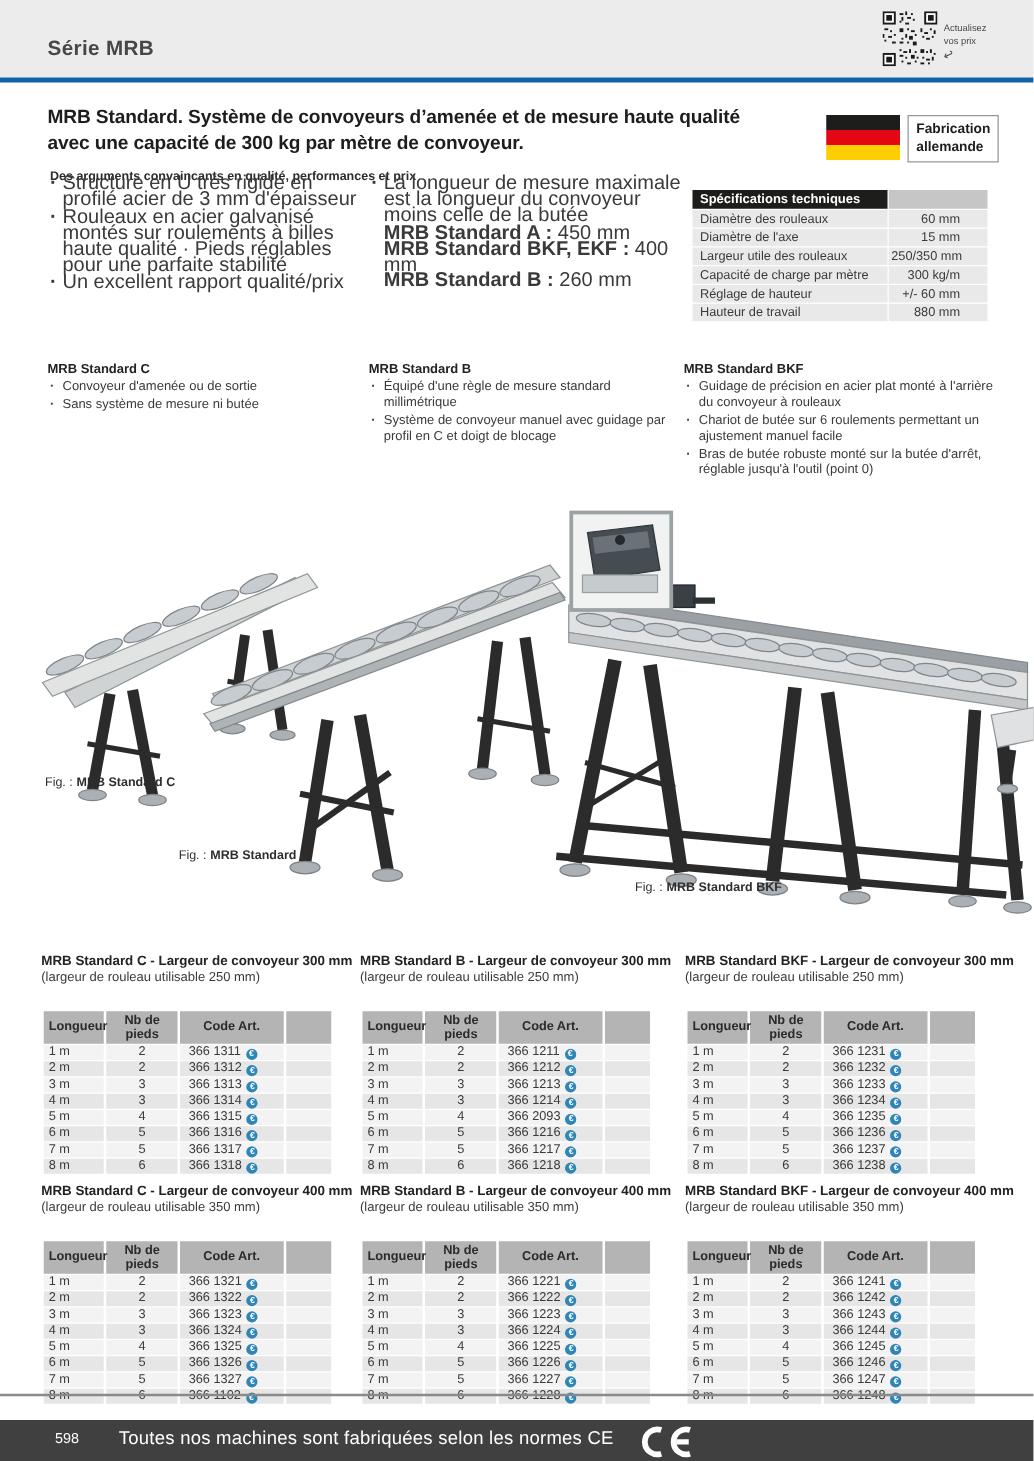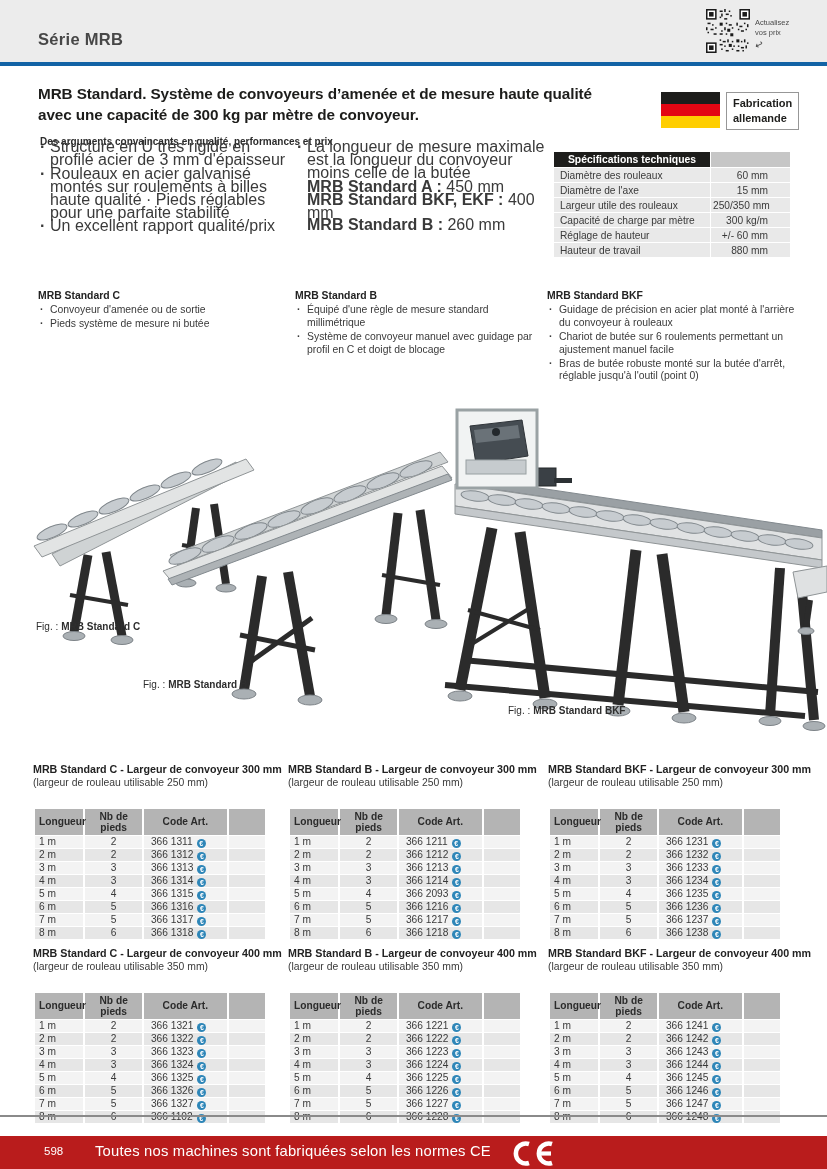--- a/index.html
+++ b/index.html
@@ -28,21 +28,21 @@
   #args2{left:295px;width:252px}
   ul.blist{list-style:none;margin:0;padding:0}
   .blist li{position:relative;padding-left:12px;margin-bottom:1px}
   .blist li::before{content:"·";position:absolute;left:2px;top:0;font-weight:700}
   .len-line{padding-left:12px;line-height:12.9px}
   .len-line .bld{font-weight:700}
 
   
   .specs{position:absolute;left:553px;top:151px;border-collapse:separate;border-spacing:1px 1px;font-size:10.2px;table-layout:fixed;width:237px}
   .specs col.s1{width:156px}.specs col.s2{width:79px}
-  .specs th.sh{background:#1d1d1b;color:#fff;text-align:center;padding:2px 6px;font-size:10.4px;font-weight:700;white-space:nowrap}
+  .specs th.sh{background:#1d1d1b;color:#fff;text-align:left;padding:2px 6px;font-size:10.4px;font-weight:700;white-space:nowrap}
   .specs th.shf{background:#c6c6c6}
   .specs td{height:12px}
   .specs td.sl{background:#e9e9e9;padding:1px 2px 1px 6px;white-space:nowrap}
   .specs td.sv{background:#e9e9e9;text-align:right;padding:1px 22px 1px 2px;white-space:nowrap}
 
   
   .prod{position:absolute;top:290px;font-size:10.4px;line-height:12.9px}
   #prod1{left:38px;width:250px}
   #prod2{left:295px;width:250px}
   #prod3{left:547px;width:250px}
@@ -237,21 +237,21 @@
           <td class="sl">Hauteur de travail</td>
           <td class="sv">880 mm</td>
         </tr>
       </tbody>
   </table>
 
   <div class="prod" id="prod1">
     <div class="prod-name">MRB Standard C</div>
     <ul class="blist">
         <li>Convoyeur d'amenée ou de sortie</li>
-        <li>Pieds système de mesure ni butée</li>
+        <li>Sans système de mesure ni butée</li>
       </ul>
   </div>
   <div class="prod" id="prod2">
     <div class="prod-name">MRB Standard B</div>
     <ul class="blist">
         <li>Équipé d'une règle de mesure standard millimétrique</li>
         <li>Système de convoyeur manuel avec guidage par profil en C et doigt de blocage</li>
       </ul>
   </div>
   <div class="prod" id="prod3">
@@ -792,21 +792,21 @@
             <td class="c-len">8 m</td>
             <td class="c-feet">6</td>
             <td class="c-code"><span>366 1248</span><span class="picon" style="background: rgb(46, 134, 184);">€</span></td>
             <td class="c-fill"></td>
           </tr>
         </tbody>
     </table>
   </div>
 
   <div class="bottom-rule"></div>
-  <div class="footer-bar" style="background: #b91c1c;">
+  <div class="footer-bar" style="background: #404040;">
     <span class="page-num">598</span>
     <span class="footer-text">Toutes nos machines sont fabriquées selon les normes CE</span>
     <span class="ce">
       <svg width="48" height="27" viewBox="0 0 48 27">
         <path d="M21,4 A10,10 0 1 0 21,23" stroke="#fff" stroke-width="4.6" fill="none"></path>
         <path d="M44,4 A10,10 0 1 0 44,23" stroke="#fff" stroke-width="4.6" fill="none"></path>
         <path d="M33,13.5 L43,13.5" stroke="#fff" stroke-width="4.2" fill="none"></path>
       </svg>
       <span class="sr">CE</span>
     </span>

